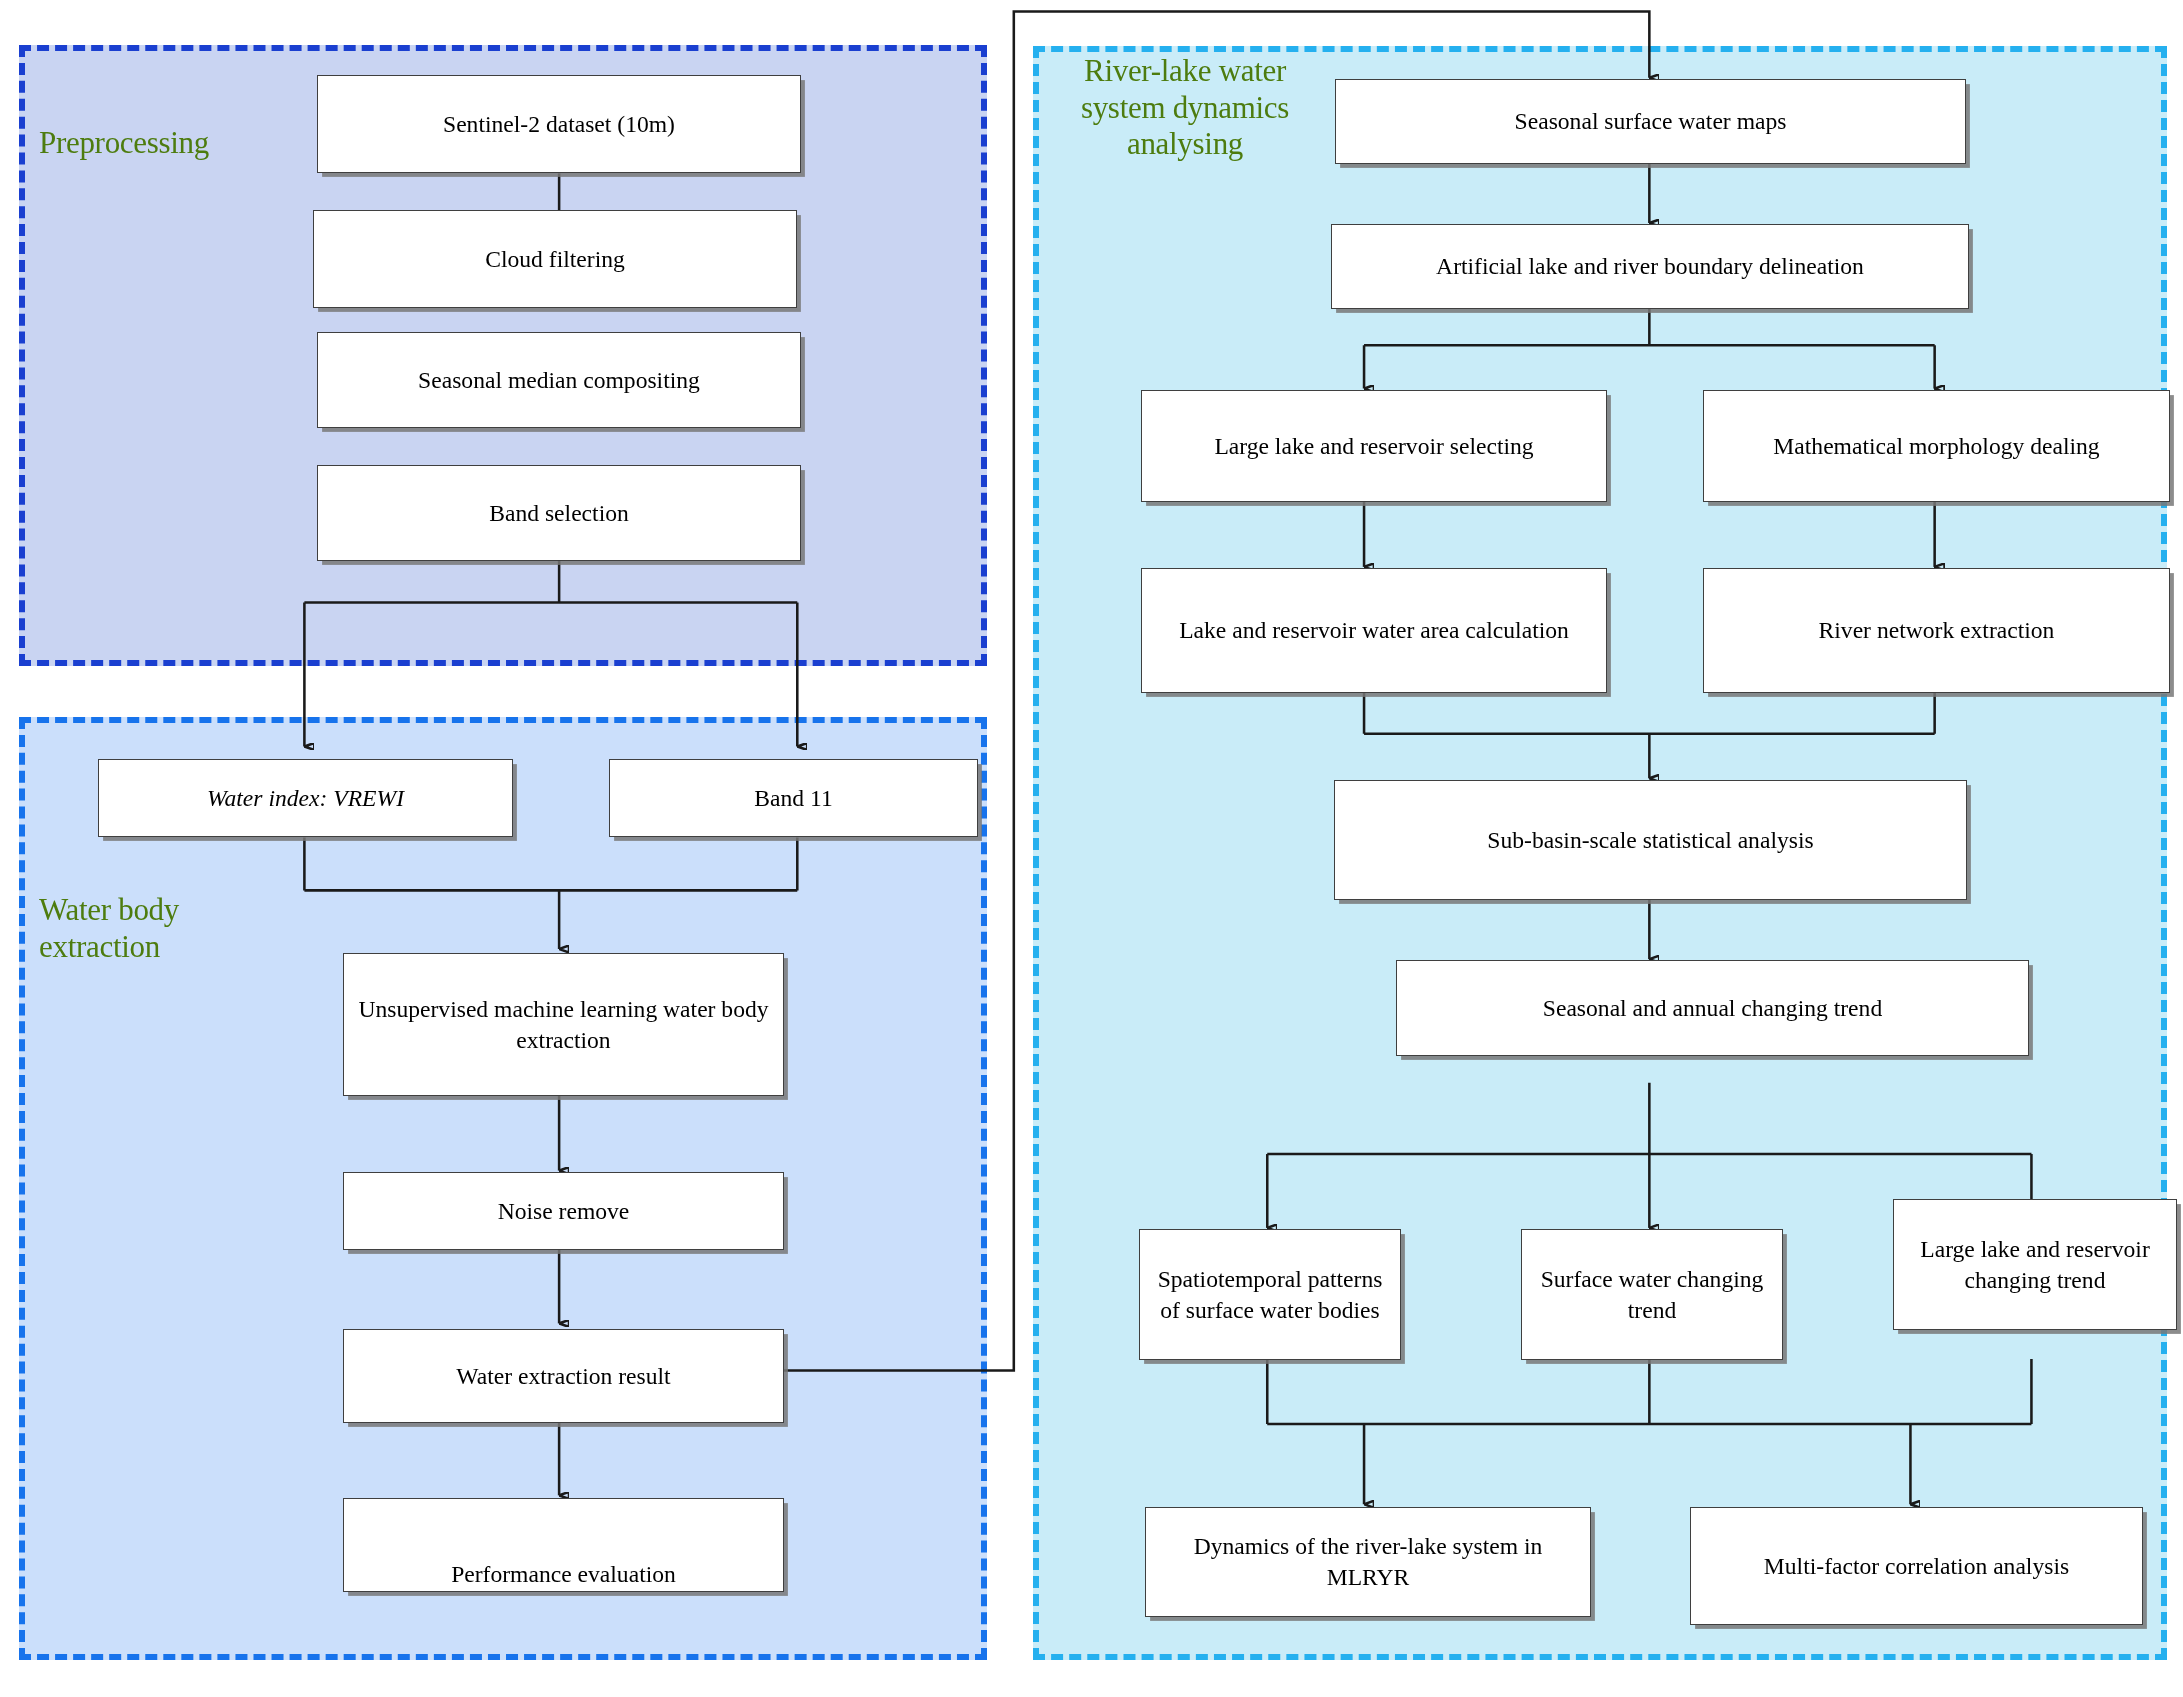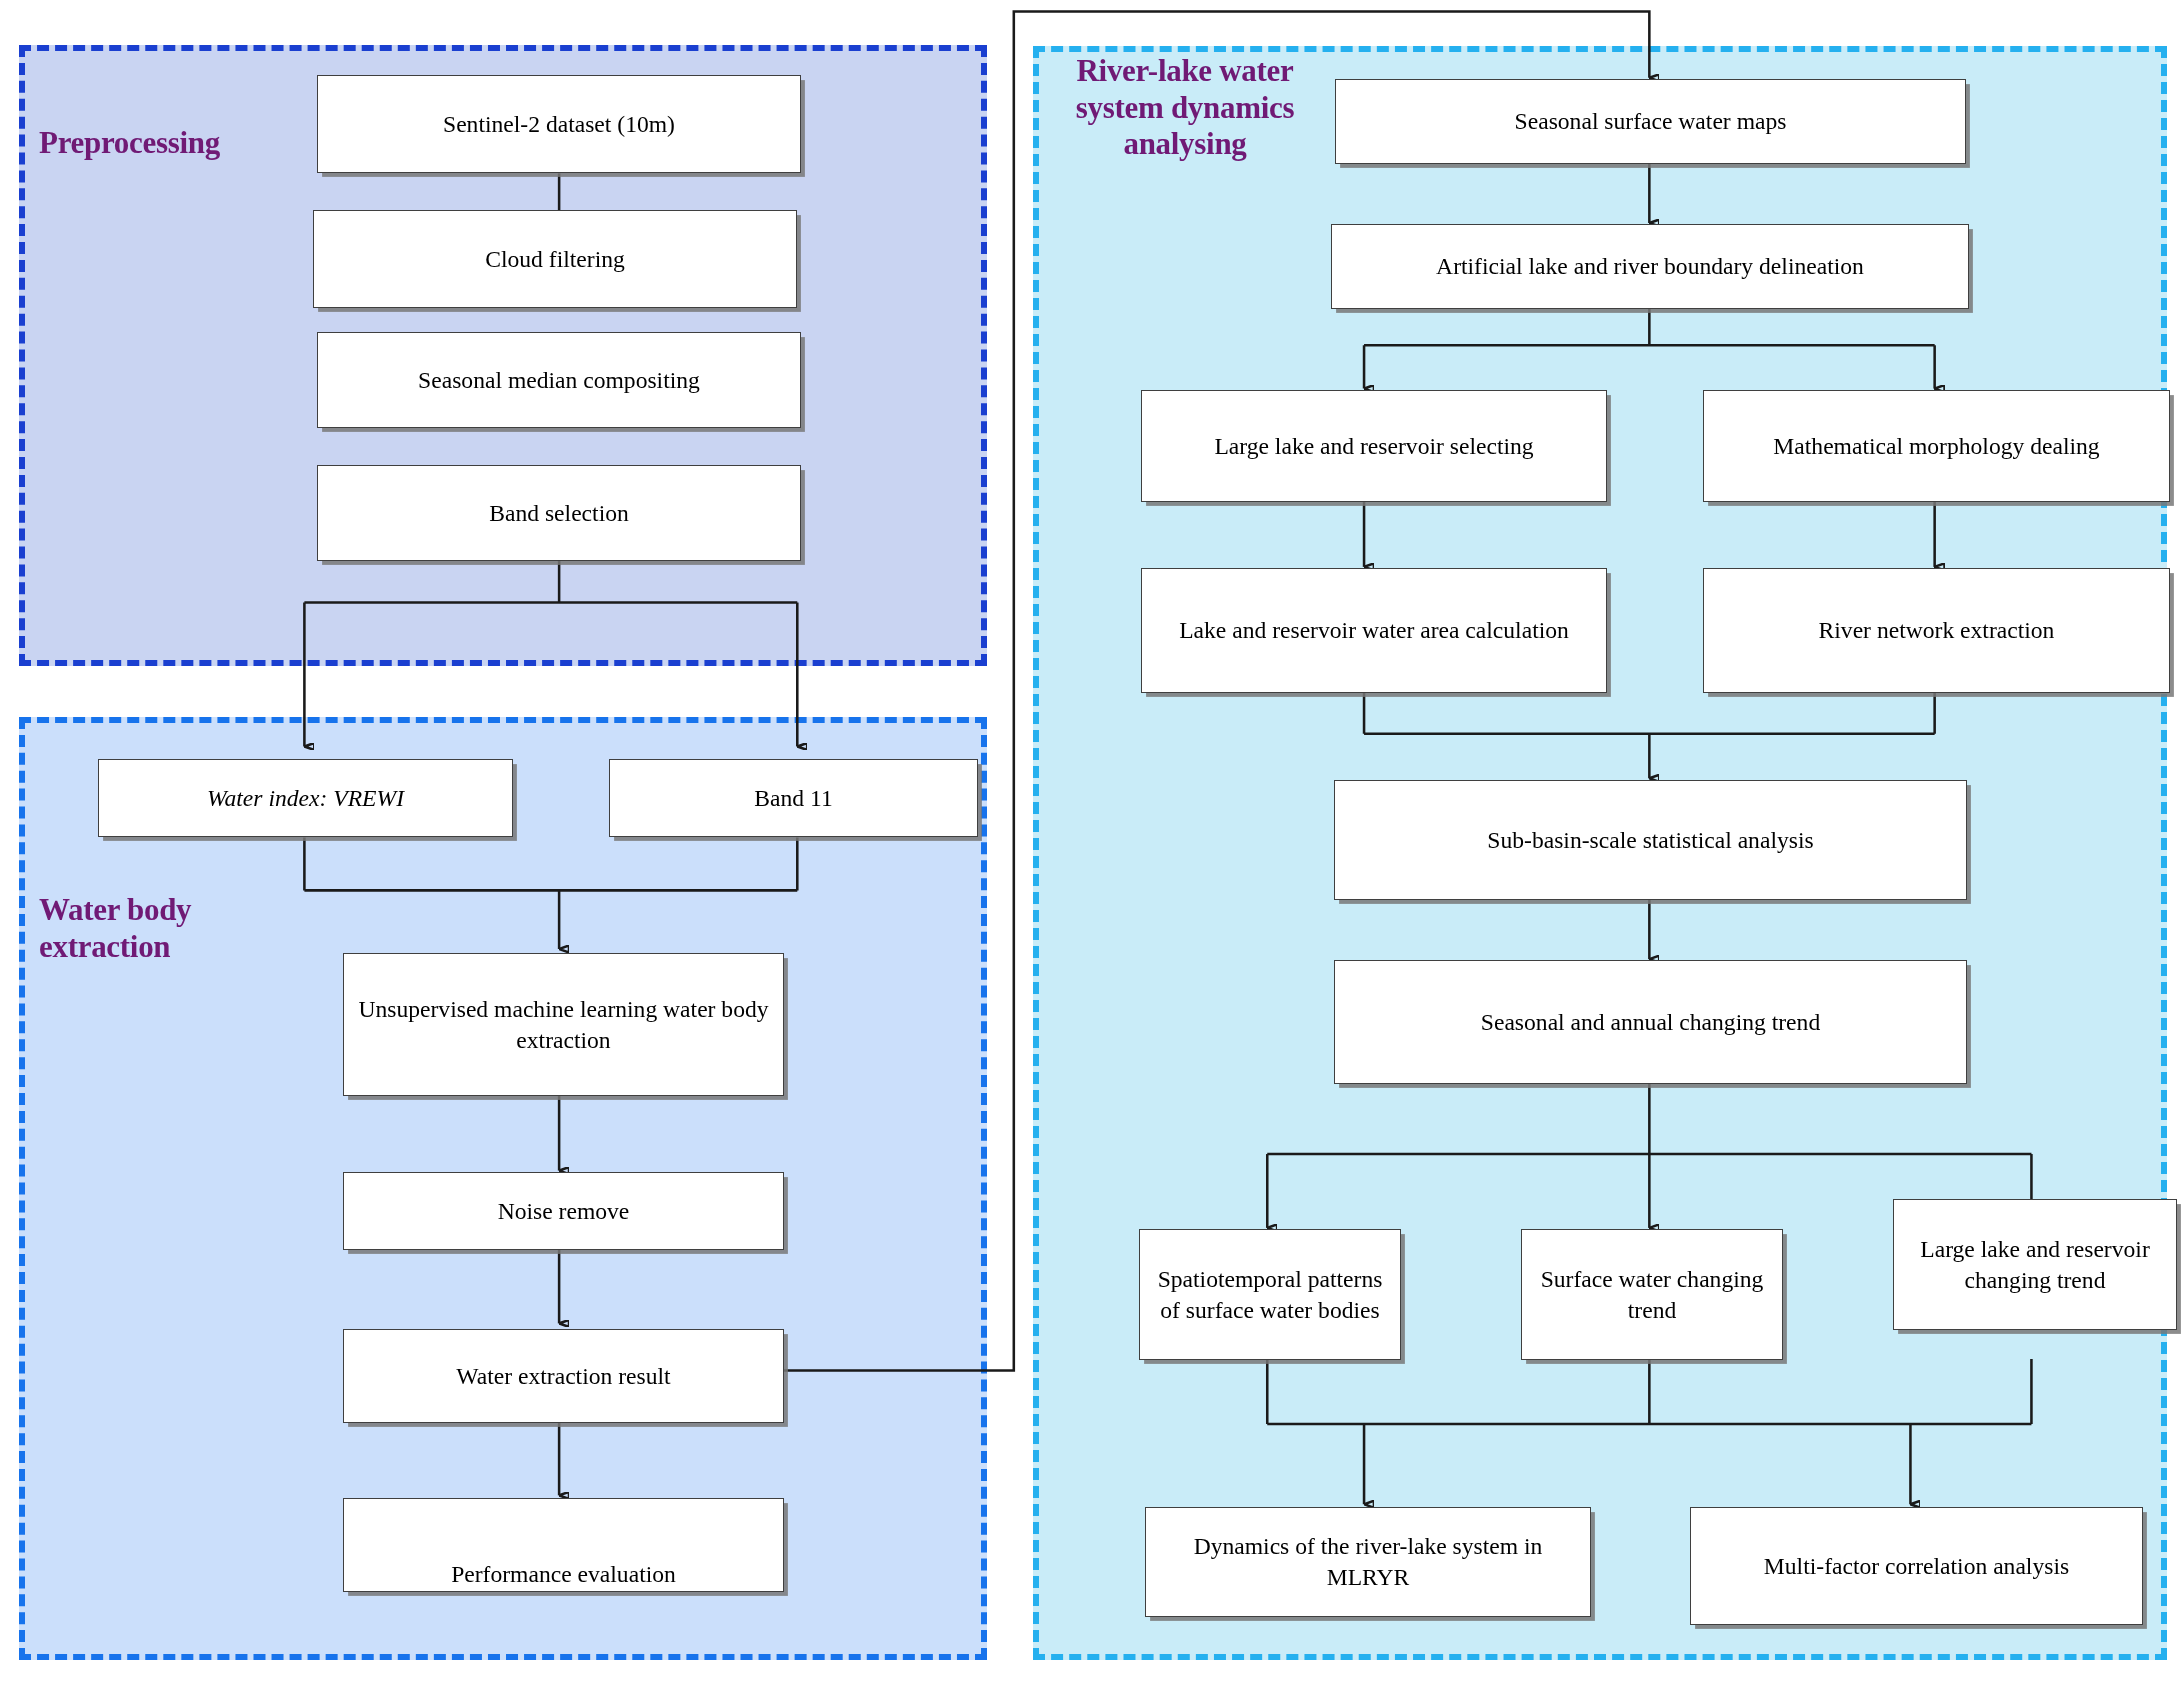--- a/index.html
+++ b/index.html
@@ -31,22 +31,22 @@
     border: 6.4px dashed #1773ec;
   }
   .panel-riverlake {
     left: 1033px; top: 46px; width: 1134px; height: 1614px;
     background: #c9ecf8;
     border: 6.4px dashed #25b0ef;
   }
   
   .panel-title {
     position: absolute;
-    font-weight: bold;
-    color: #701a75;
+    font-weight: normal;
+    color: #4d7c0f;
     line-height: 1.18;
     letter-spacing: -0.3px;
   }
   #title-preprocessing { left: 39px;  top: 125px;  width: 267px; font-size: 31px; }
   #title-waterbody     { left: 39px;  top: 892px; width: 255px; font-size: 31px; text-align: left; }
   #title-riverlake     { left: 1067px; top: 53px;  width: 236px; font-size: 31px; text-align: center; }
 
   
   .node {
     position: absolute;
@@ -183,21 +183,21 @@
   </div>
   <div class="node" style="left:1141px; top:568px;  width:466px; height:125px;">
     <span>Lake and reservoir water area calculation</span>
   </div>
   <div class="node" style="left:1703px; top:568px;  width:467px; height:125px;">
     <span>River network extraction</span>
   </div>
   <div class="node" style="left:1334px; top:780px; width:633px; height:120px;">
     <span>Sub-basin-scale statistical analysis</span>
   </div>
-  <div class="node" style="left:1334px; top:960px; width:633px; height:124px;">
+  <div class="node" style="left:1396px; top:960px; width:633px; height:96px;">
     <span>Seasonal and annual changing trend</span>
   </div>
   <div class="node" style="left:1139px; top:1229px; width:262px; height:131px;">
     <span>Spatiotemporal patterns of surface water bodies</span>
   </div>
   <div class="node" style="left:1521px; top:1229px; width:262px; height:131px;font-family:Liberation Serif, serif;">
     <span>Surface water changing trend</span>
   </div>
   <div class="node" style="left:1893px; top:1199px; width:284px; height:131px;">
     <span>Large lake and reservoir changing trend</span>

